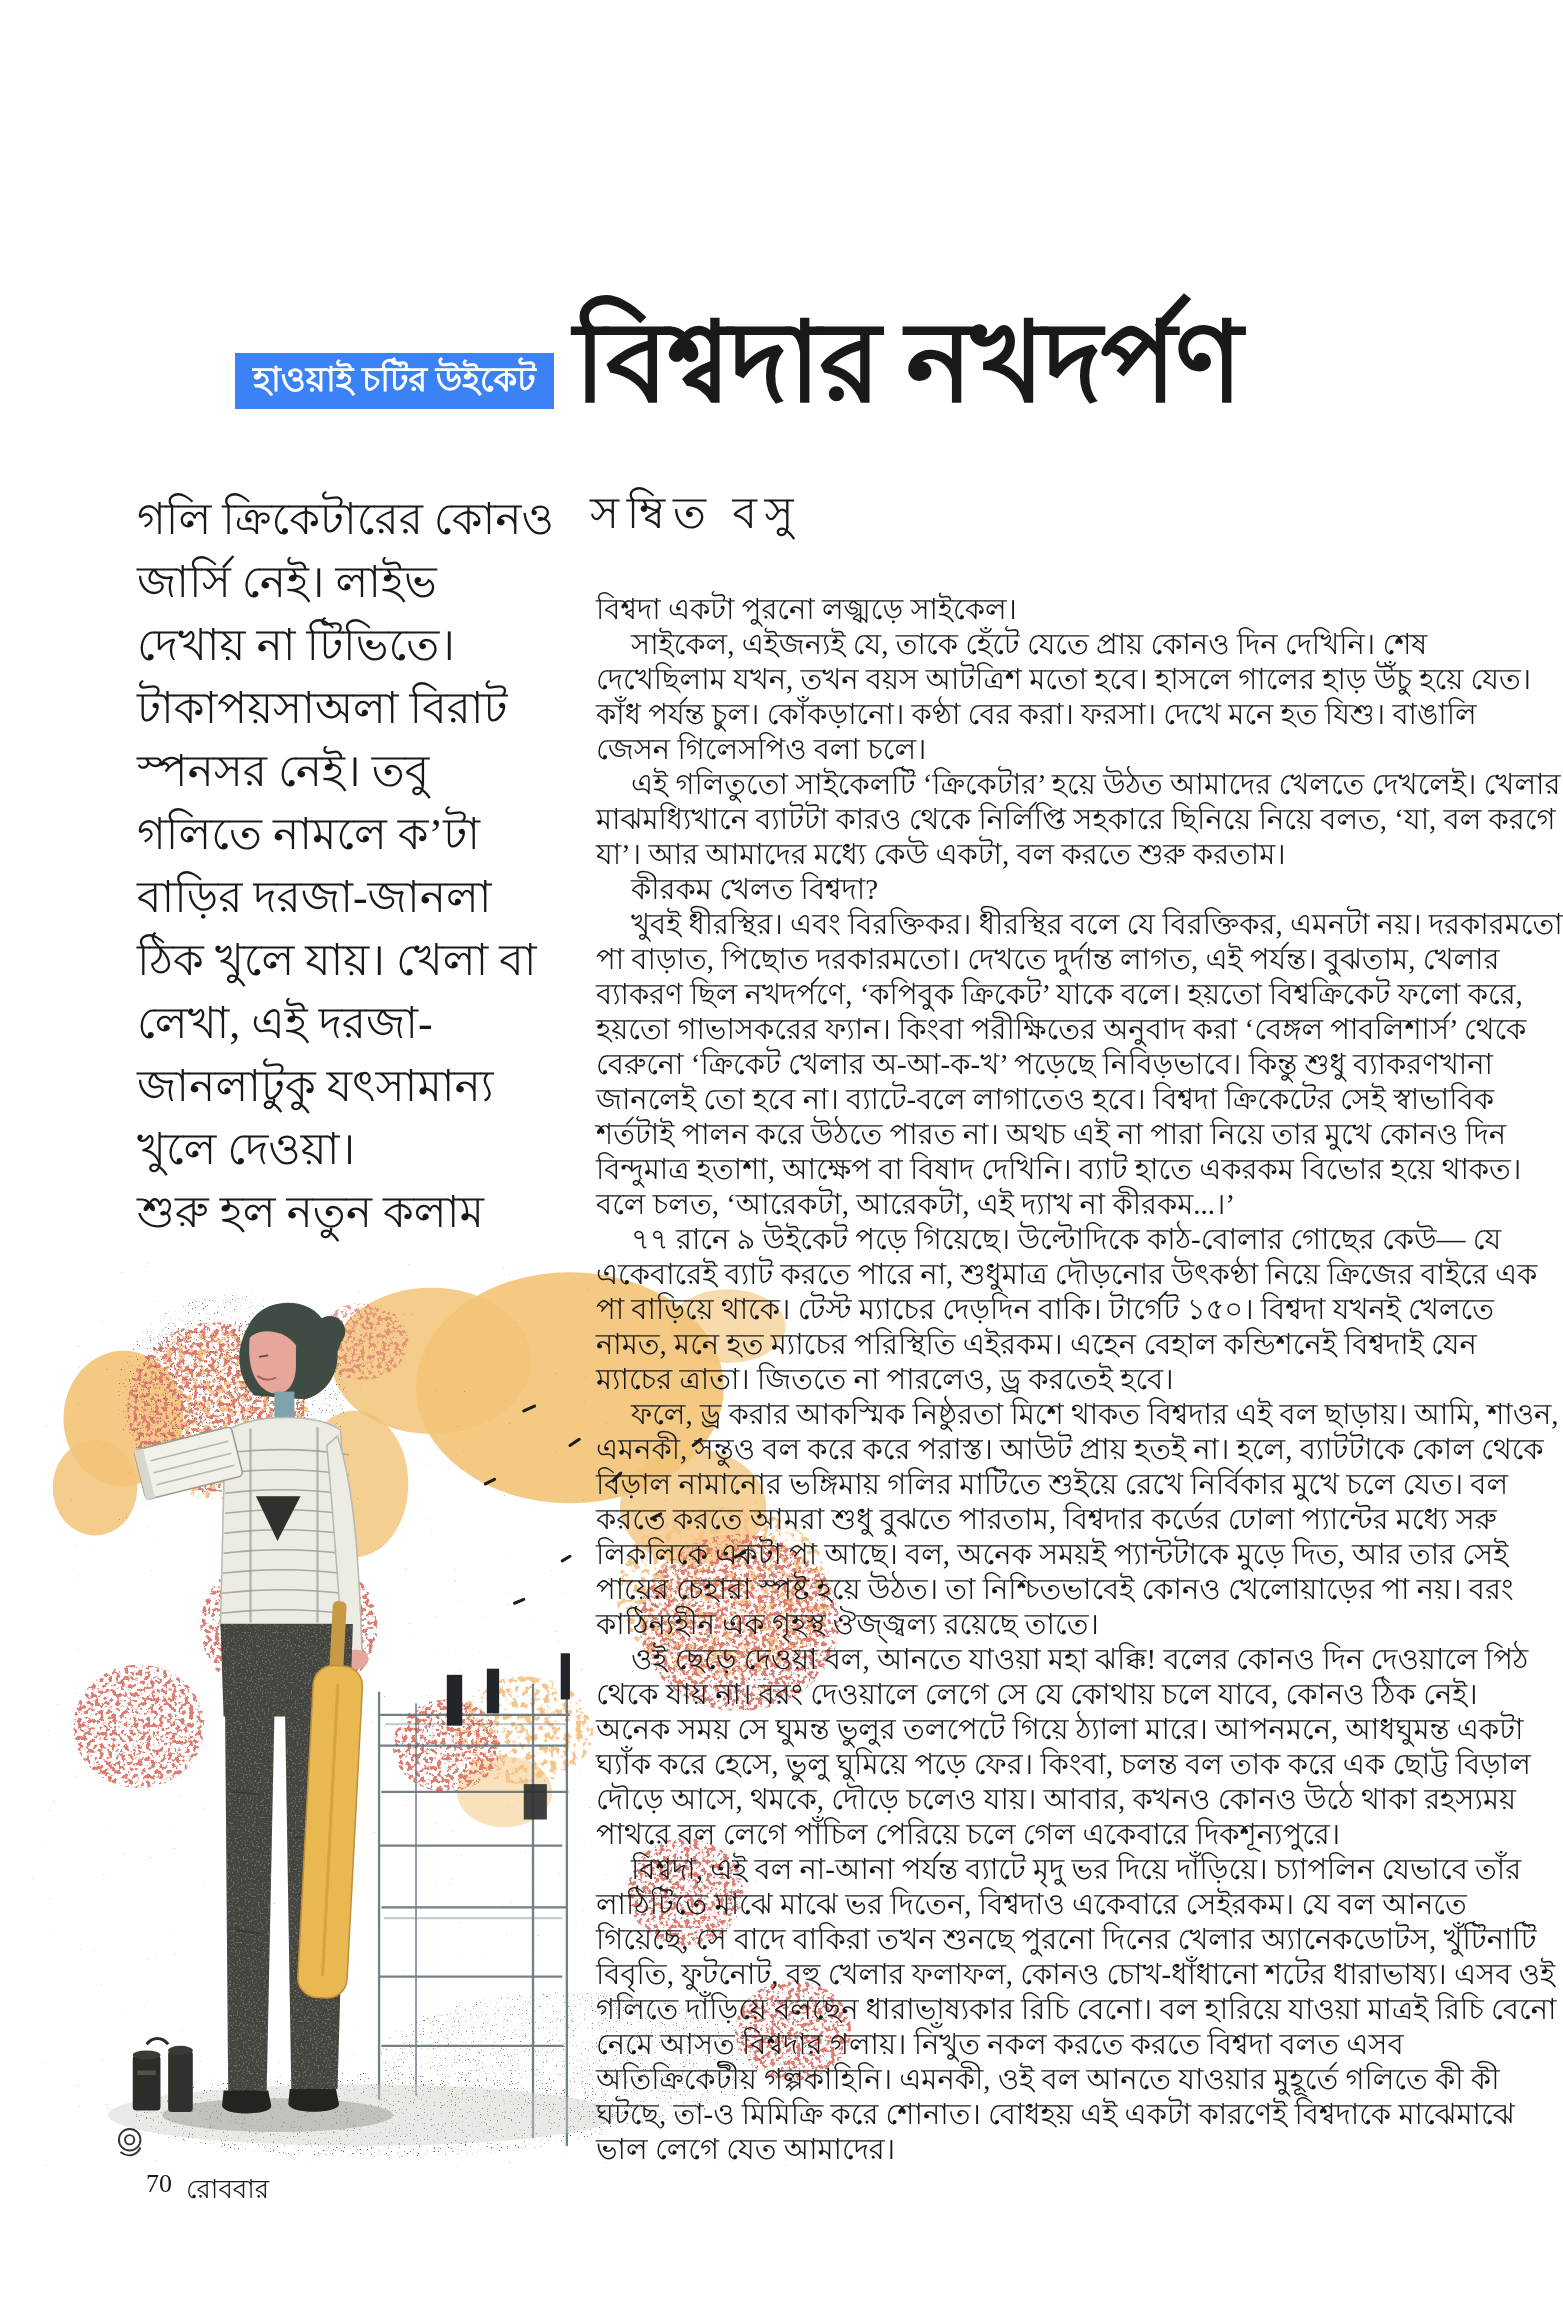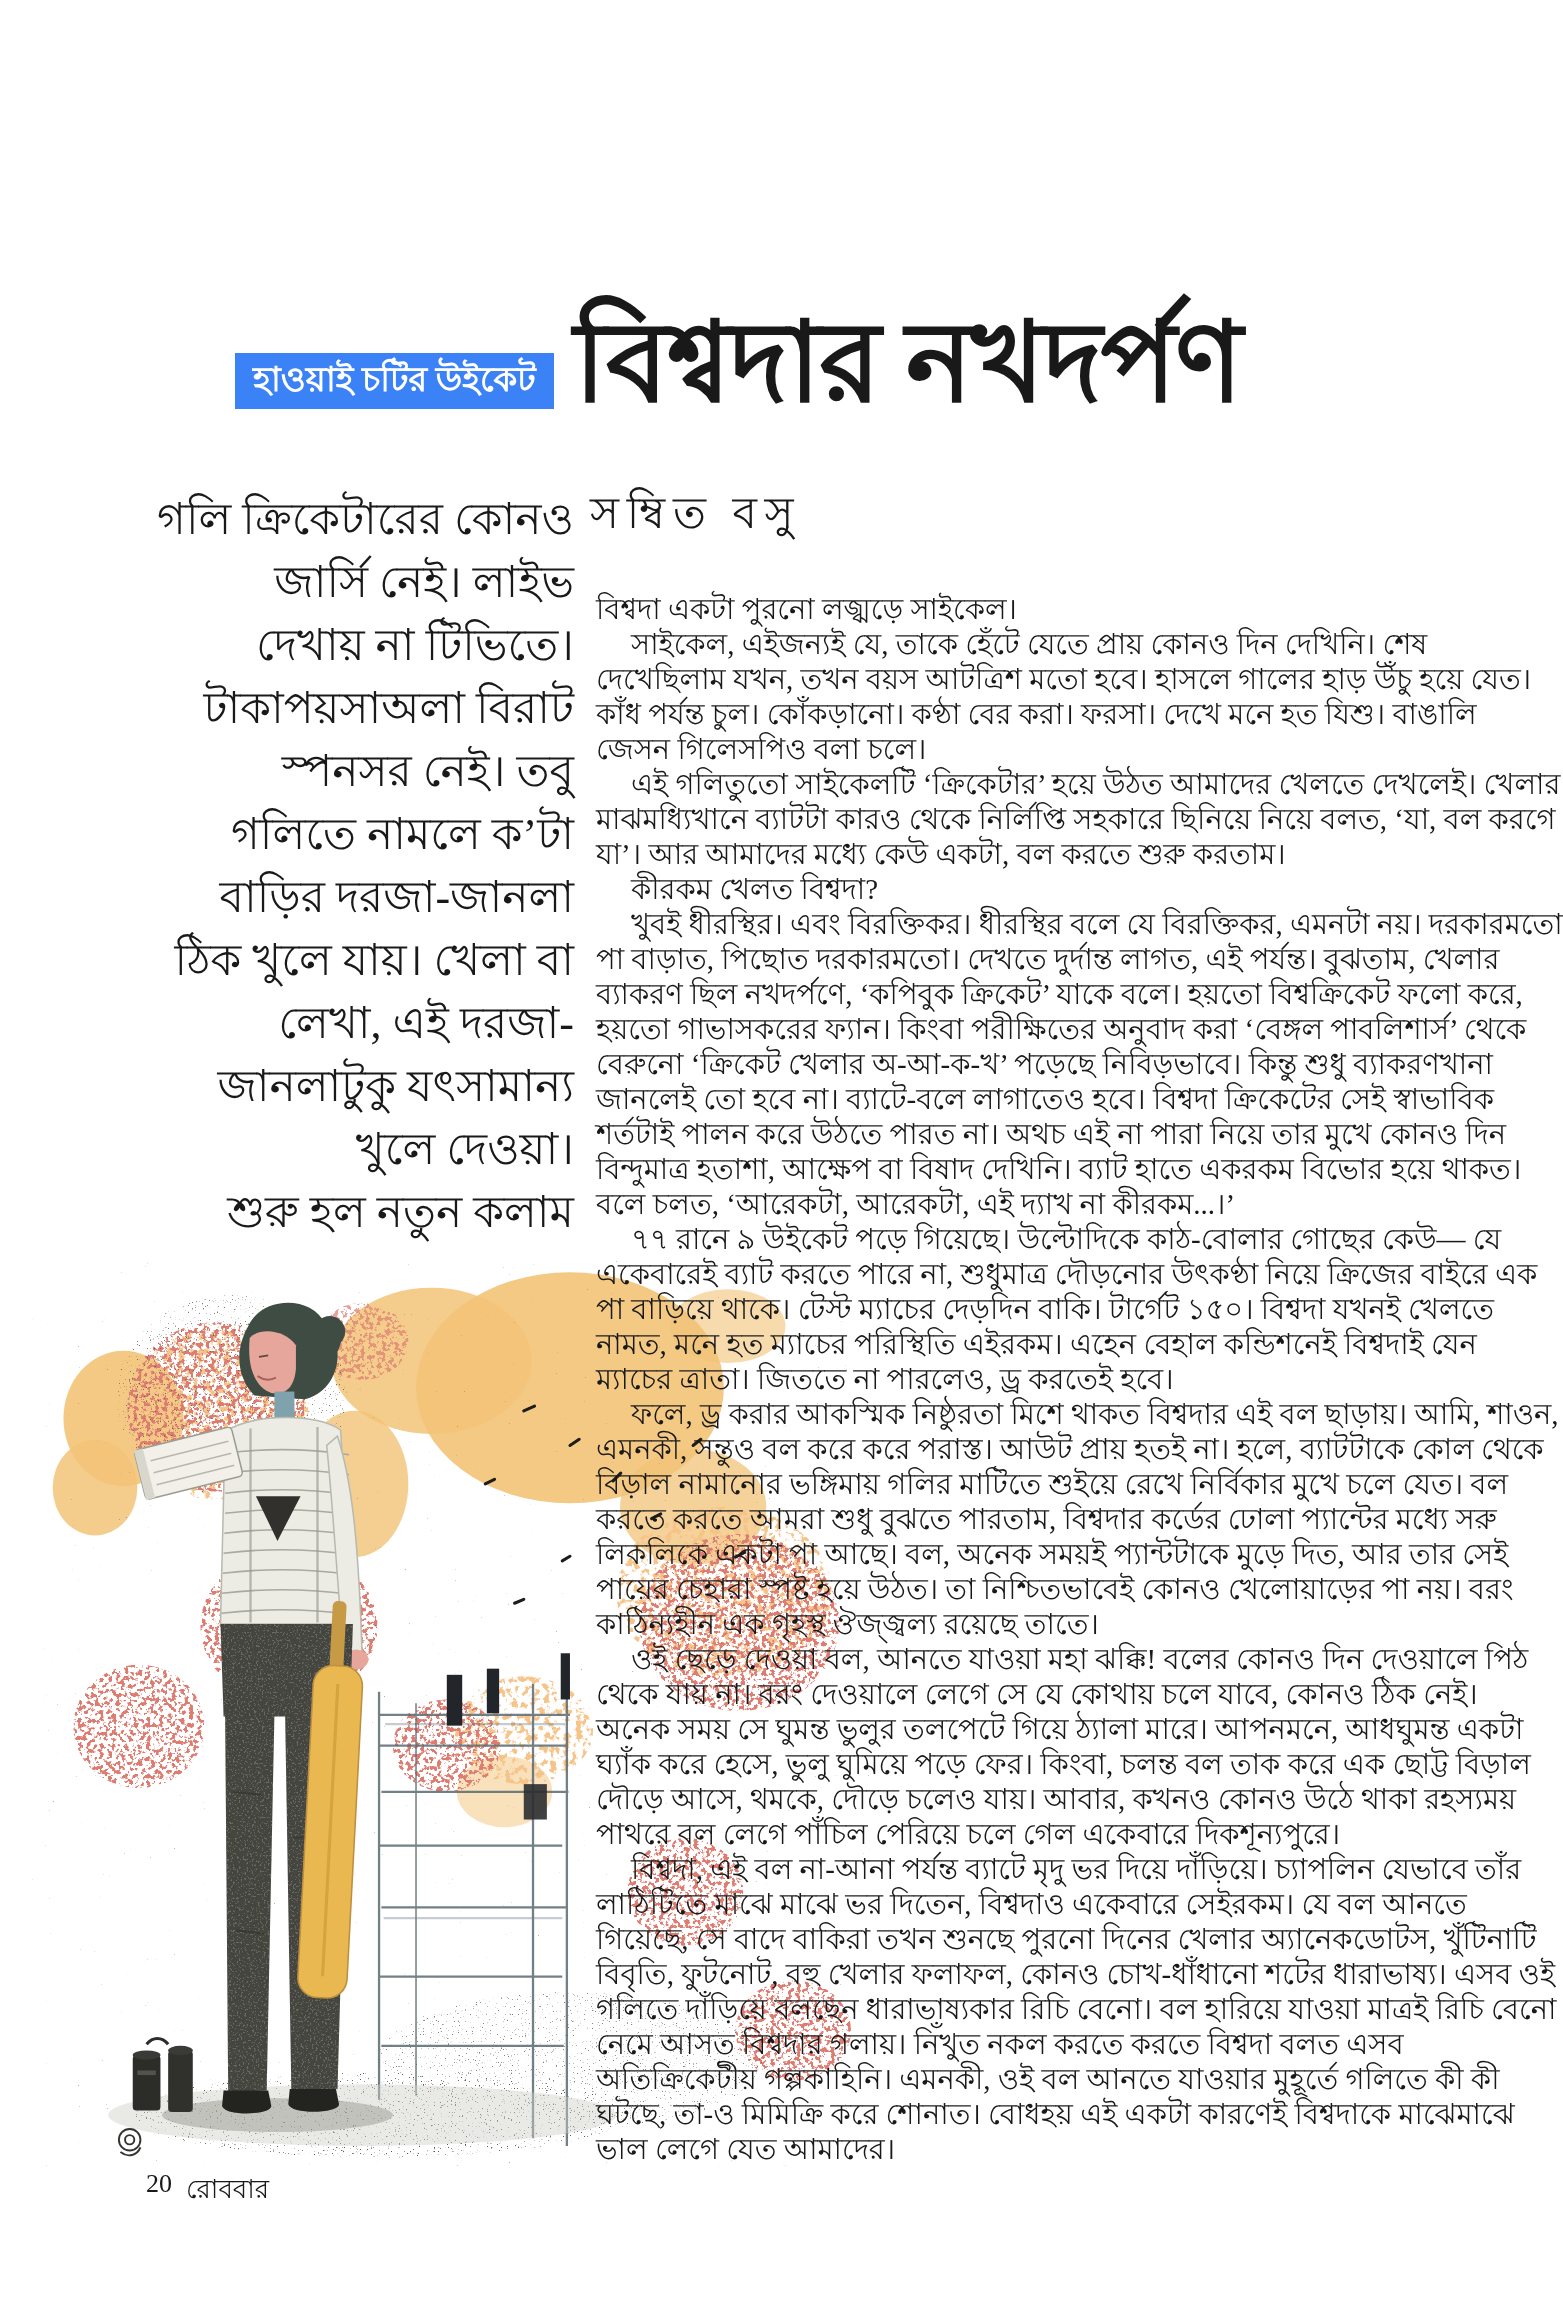--- a/index.html
+++ b/index.html
@@ -3,21 +3,21 @@
 <meta charset="utf-8">
 <style>
   html,body{margin:0;padding:0;background:#e9e9e9;}
   .page{position:relative;width:1563px;height:2319px;background:#ffffff;
         font-family:"Liberation Serif","DejaVu Serif",serif;color:#191919;overflow:hidden;margin:0 auto;}
   .kicker{position:absolute;left:235px;top:353px;width:319px;height:56px;display:flex;
           align-items:center;justify-content:center;font-weight:bold;font-size:34px;z-index:2;}
   .headline{position:absolute;left:574px;top:305px;width:985px;font-size:112px;font-weight:bold;
             line-height:1.05;letter-spacing:-1.5px;white-space:nowrap;z-index:2;}
   .byline{position:absolute;left:590px;top:480px;font-size:44px;letter-spacing:7.7px;z-index:2;}
-  .standfirst{position:absolute;left:137px;top:488px;width:437px;text-align:right;z-index:2;}
+  .standfirst{position:absolute;left:137px;top:488px;width:437px;text-align:left;z-index:2;}
   .sf-line{font-size:44px;line-height:63px;white-space:nowrap;}
   .sf-line.bold{font-weight:normal;}
   .article{position:absolute;left:596px;top:592px;width:870px;z-index:2;}
   .bl{font-size:29px;line-height:35px;white-space:nowrap;}
   .bl.indent{padding-left:35px;}
   .illustration{position:absolute;left:31px;top:1253px;width:847px;height:916px;z-index:1;}
   .footer{position:absolute;left:146px;top:2169px;display:flex;gap:14px;font-size:26px;z-index:2;}
 </style>
 </head>
 <body>
@@ -252,18 +252,18 @@
     </g>
 
     <g stroke="#33342f" fill="none" stroke-width="2.5">
       <circle cx="128" cy="1152" r="14"></circle>
       <circle cx="128" cy="1152" r="6"></circle>
       <path d="M116 1168 C126 1176 138 1172 142 1162"></path>
     </g>
   </svg>
 
   <div class="footer">
-    <span>20</span>
+    <span>70</span>
     <span>রোববার</span>
   </div>
 
 </div>
 
 
 </body></html>

